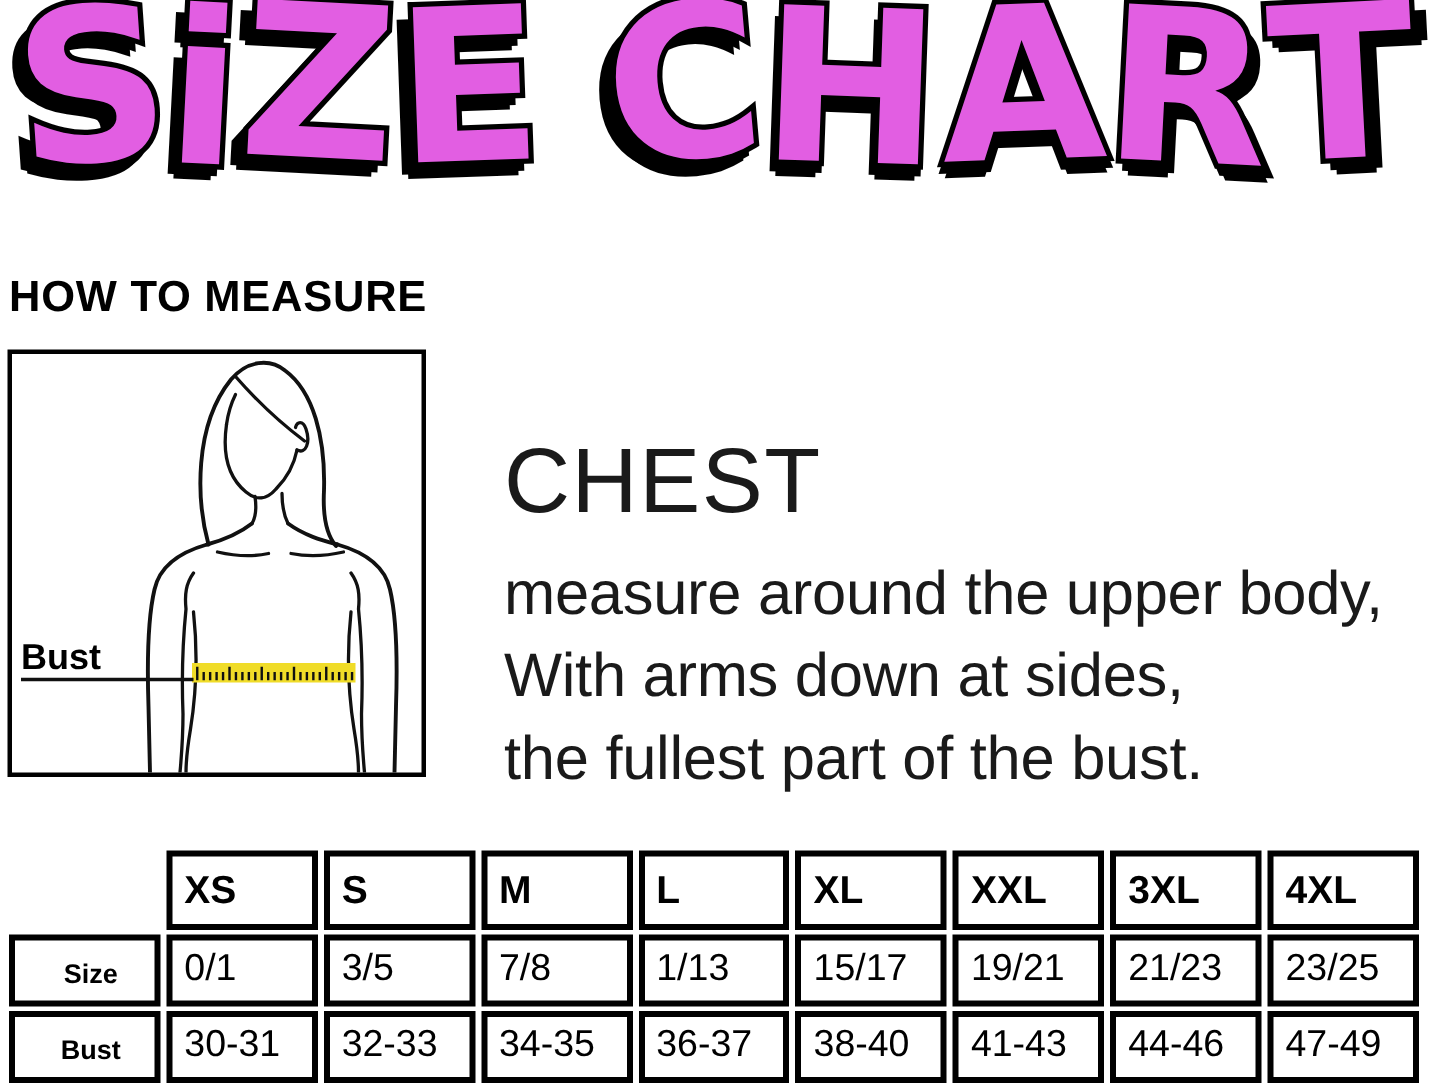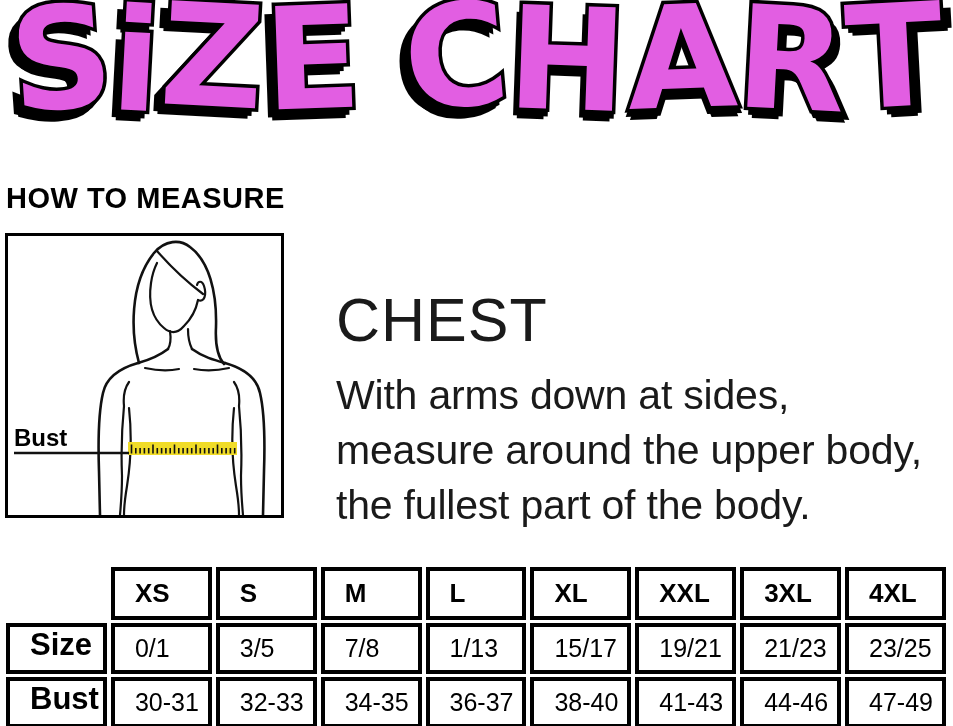--- a/index.html
+++ b/index.html
@@ -44,26 +44,26 @@
     font-size:41px; line-height:55px; letter-spacing:-0.2px; color:#1a1a1a;
   }
 
   
   .size-table {
     position:absolute; left:2px; top:564px; width:948px;
     border-collapse:separate; border-spacing:4px 3px; table-layout:fixed;
   }
   .size-table td {
     border:4px solid #000; background:#fff; vertical-align:bottom;
-    padding:0 0 7px 20px; overflow:hidden; white-space:nowrap;
+    padding:0 0 7px 8px; overflow:hidden; white-space:nowrap;
   }
   .size-table td.empty-cell { border:none; background:transparent; }
   .size-table tr.header-row td   { height:38px; font-weight:bold; font-size:26px; }
   .size-table tr.data-row td     { height:33px; font-size:25px; }
-  .size-table tr.data-row td.row-label { font-weight:bold; font-size:31px; }
+  .size-table tr.data-row td.row-label { font-weight:bold; font-size:18px;text-align:center; }
 </style>
 </head>
 <body>
 
 <div class="canvas">
 
   <div class="title-row">
     <div class="title-word">
         <span class="title-letter" style="color: rgb(226, 94, 226); transform: rotate(-4deg) translateY(2px); text-shadow: rgb(0, 0, 0) -11px 8px 0px, rgb(0, 0, 0) -7px 11px 0px, rgb(0, 0, 0) -3px 8px 0px;">S</span>
         <span class="title-letter" style="color: rgb(226, 94, 226); transform: rotate(3deg) translateY(4px); text-shadow: rgb(0, 0, 0) -9px 8px 0px, rgb(0, 0, 0) -5px 11px 0px, rgb(0, 0, 0) -1px 8px 0px;">i</span>
@@ -142,23 +142,23 @@
         </g>
 
       <line x1="6" y1="217" x2="121" y2="217" stroke="#111111" stroke-width="2.4"></line>
 
       <text x="6" y="210" font-family="Liberation Sans, sans-serif" font-size="24" font-weight="bold" fill="#000000">Bust</text>
     </svg>
   </div>
 
   <div class="chest-block">
     <h2 class="chest-heading">CHEST</h2>
+    <div class="chest-line">measure around the upper body,</div>
     <div class="chest-line">With arms down at sides,</div>
-    <div class="chest-line">measure around the upper body,</div>
-    <div class="chest-line">the fullest part of the body.</div>
+    <div class="chest-line">the fullest part of the bust.</div>
   </div>
 
   <table class="size-table">
     <tbody id="size-table-body">
         <tr class="header-row">
           <td class="empty-cell"></td>
           <td>XS</td>
           <td>S</td>
           <td>M</td>
           <td>L</td>

